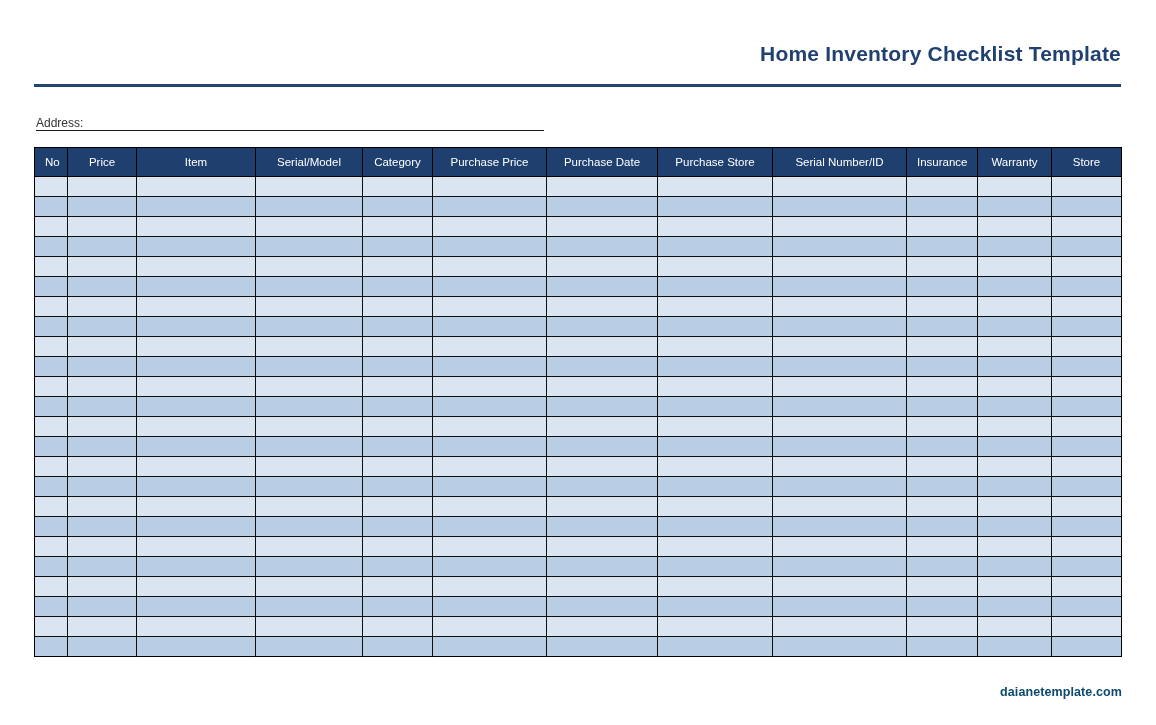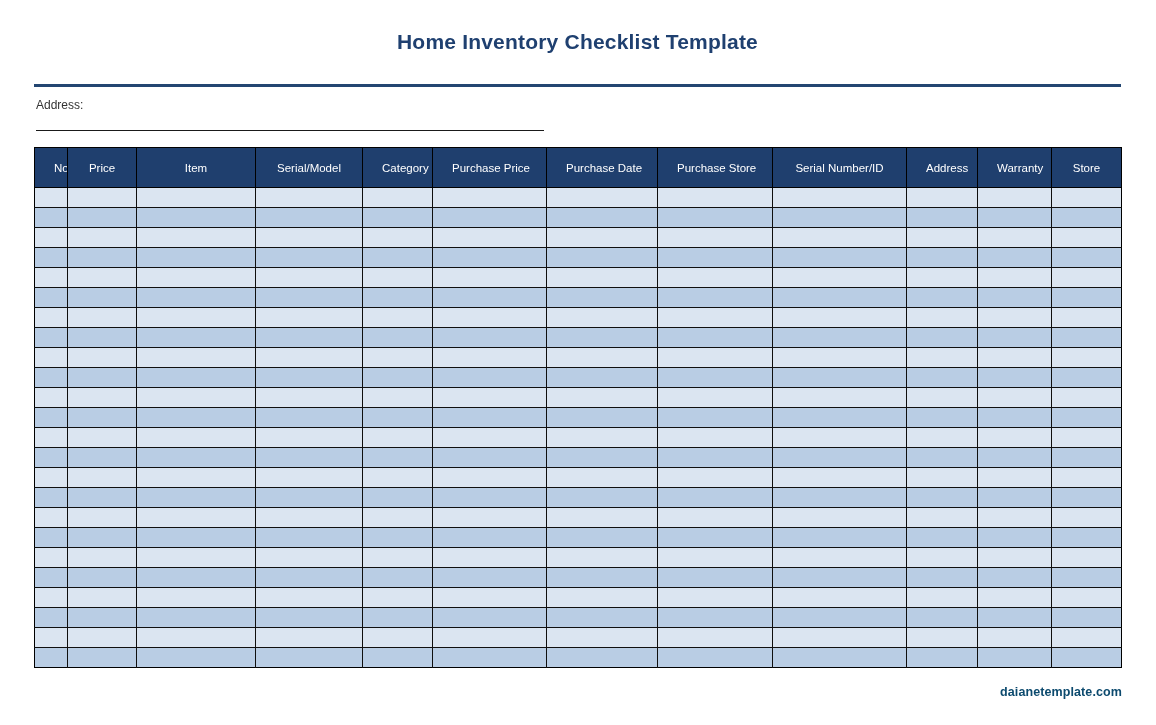--- a/index.html
+++ b/index.html
@@ -17,23 +17,23 @@
     position: relative;
     width: 1156px;
     height: 725px;
     background: #ffffff;
   }
 
   
   .title-block {
     position: absolute;
     left: 34px;
-    top: 28px;
+    top: 40px;
     width: 1087px;
-    text-align: center;
+    text-align: right;
   }
   .page-title {
     font-size: 21px;
     font-weight: bold;
     color: #1f4070;
     letter-spacing: 0.2px;
     line-height: 28px;
     white-space: nowrap;
   }
 
@@ -49,21 +49,21 @@
   
   .address-row {
     position: absolute;
     left: 36px;
     top: 106px;
     width: 508px;
     height: 25px;
     border-bottom: 1px solid #1a1a1a;
     display: flex;
     align-items: flex-end;
-    padding-bottom: 18px;
+    padding-bottom: 0;
   }
   .address-label {
     font-size: 12px;
     color: #333333;
     line-height: 14px;
   }
 
   
   .inv-table-wrap {
     position: absolute;
@@ -76,25 +76,25 @@
     border-collapse: collapse;
     table-layout: fixed;
     width: 1087px;
     border: 1px solid #000000;
   }
   table.inv-table th {
     background: #1f3f6e;
     color: #ffffff;
     font-size: 11.5px;
     font-weight: normal;
-    height: 40px;
+    height: 29px;
     border-right: 1px solid #000000;
     border-bottom: 1px solid #000000;
     text-align: center;
-    padding: 0 19px;
+    padding: 0 10px;
     white-space: nowrap;
     overflow: hidden;
   }
   table.inv-table th:last-child { border-right: none; }
   table.inv-table td {
     height: 20px;
     border-right: 1px solid #0f0f0f;
     border-bottom: 1px solid #0f0f0f;
     padding: 0;
     font-size: 11px;
@@ -153,21 +153,21 @@
         <tr id="inv-header-row">
             <th>No</th>
             <th>Price</th>
             <th>Item</th>
             <th>Serial/Model</th>
             <th>Category</th>
             <th>Purchase Price</th>
             <th>Purchase Date</th>
             <th>Purchase Store</th>
             <th>Serial Number/ID</th>
-            <th>Address</th>
+            <th>Insurance</th>
             <th>Warranty</th>
             <th>Store</th>
           </tr>
       </thead>
       <tbody id="inv-body">
           <tr class="band-a">
             <td></td>
             <td></td>
             <td></td>
             <td></td>

